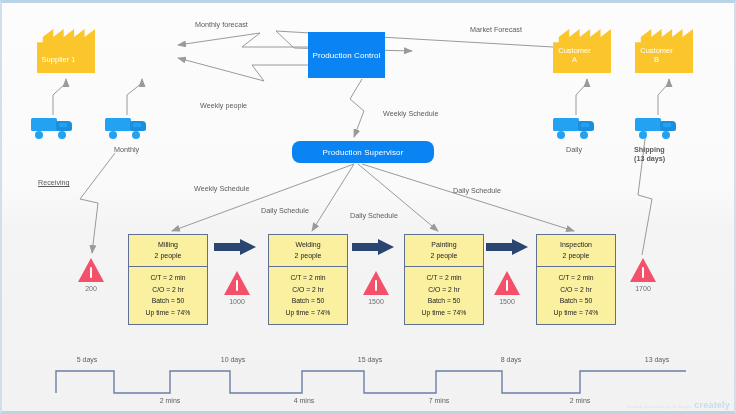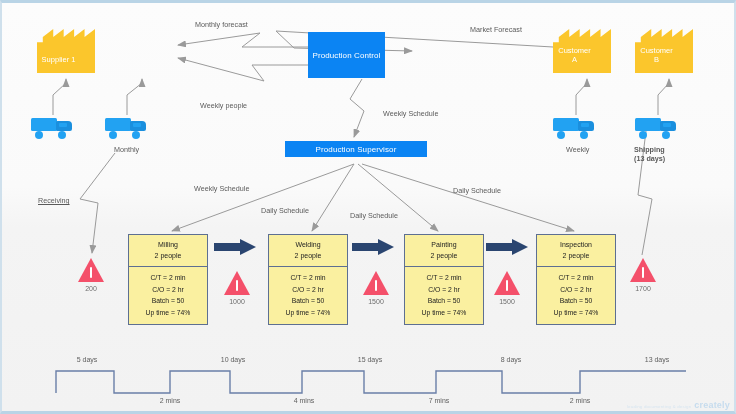--- a/index.html
+++ b/index.html
@@ -226,21 +226,21 @@
     <div class="body"></div>
     <div class="cab"></div>
     <div class="win"></div>
     <div class="w1"></div>
     <div class="w2"></div>
   </div>
 
   <div class="ctlbox" style="left:306px;top:29px;width:77px;height:46px;">
     <span>Production Control</span>
   </div>
-  <div class="ctlbox" style="left:283px;top:138px;width:142px;height:16px;">
+  <div class="ctlbox" style="left:290px;top:138px;width:142px;height:22px;border-radius:8px;">
     <span>Production Supervisor</span>
   </div>
 
   <div class="proc" style="left:126px;top:231px;">
     <div class="head">
       <span class="t">Milling</span>
       <span class="p">2 people</span>
     </div>
     <div class="body">
       <span>C/T = 2 min</span>
@@ -329,24 +329,24 @@
     <div class="tri"></div>
     <div class="bang"></div>
     <div class="num">1700</div>
   </div>
 
   <div class="lbl" style="left:193px;top:17px;">Monthly forecast</div>
   <div class="lbl" style="left:440px;top:22px;margin-left:28px;">Market Forecast</div>
   <div class="lbl" style="left:198px;top:98px;">Weekly people</div>
   <div class="lbl" style="left:381px;top:106px;">Weekly Schedule</div>
   <div class="lbl" style="left:112px;top:142px;">Monthly</div>
-  <div class="lbl" style="left:564px;top:142px;">Weekly</div>
+  <div class="lbl" style="left:564px;top:142px;">Daily</div>
   <div class="lbl" style="left:632px;top:142px;font-weight:bold;">Shipping
 (13 days)</div>
-  <div class="lbl" style="left:36px;top:193px;text-decoration:underline;">Receiving</div>
+  <div class="lbl" style="left:36px;top:175px;text-decoration:underline;">Receiving</div>
   <div class="lbl" style="left:192px;top:181px;">Weekly Schedule</div>
   <div class="lbl" style="left:259px;top:203px;">Daily Schedule</div>
   <div class="lbl" style="left:348px;top:208px;">Daily Schedule</div>
   <div class="lbl" style="left:451px;top:183px;">Daily Schedule</div>
 
   <svg class="layer">
     <polyline points="54,368 54,390 54,368 112,368 112,390 168,390 168,368 228,368 228,390 300,390 300,368 362,368 362,390 434,390 434,368 500,368 500,390 578,390 578,368 650,368 650,368 684,368" fill="none" stroke="#6A7FA8" stroke-width="1.4" stroke-linejoin="miter"></polyline>
   </svg>
 
   <div class="tl-lbl" style="left:85px;top:353px;">5 days</div>

